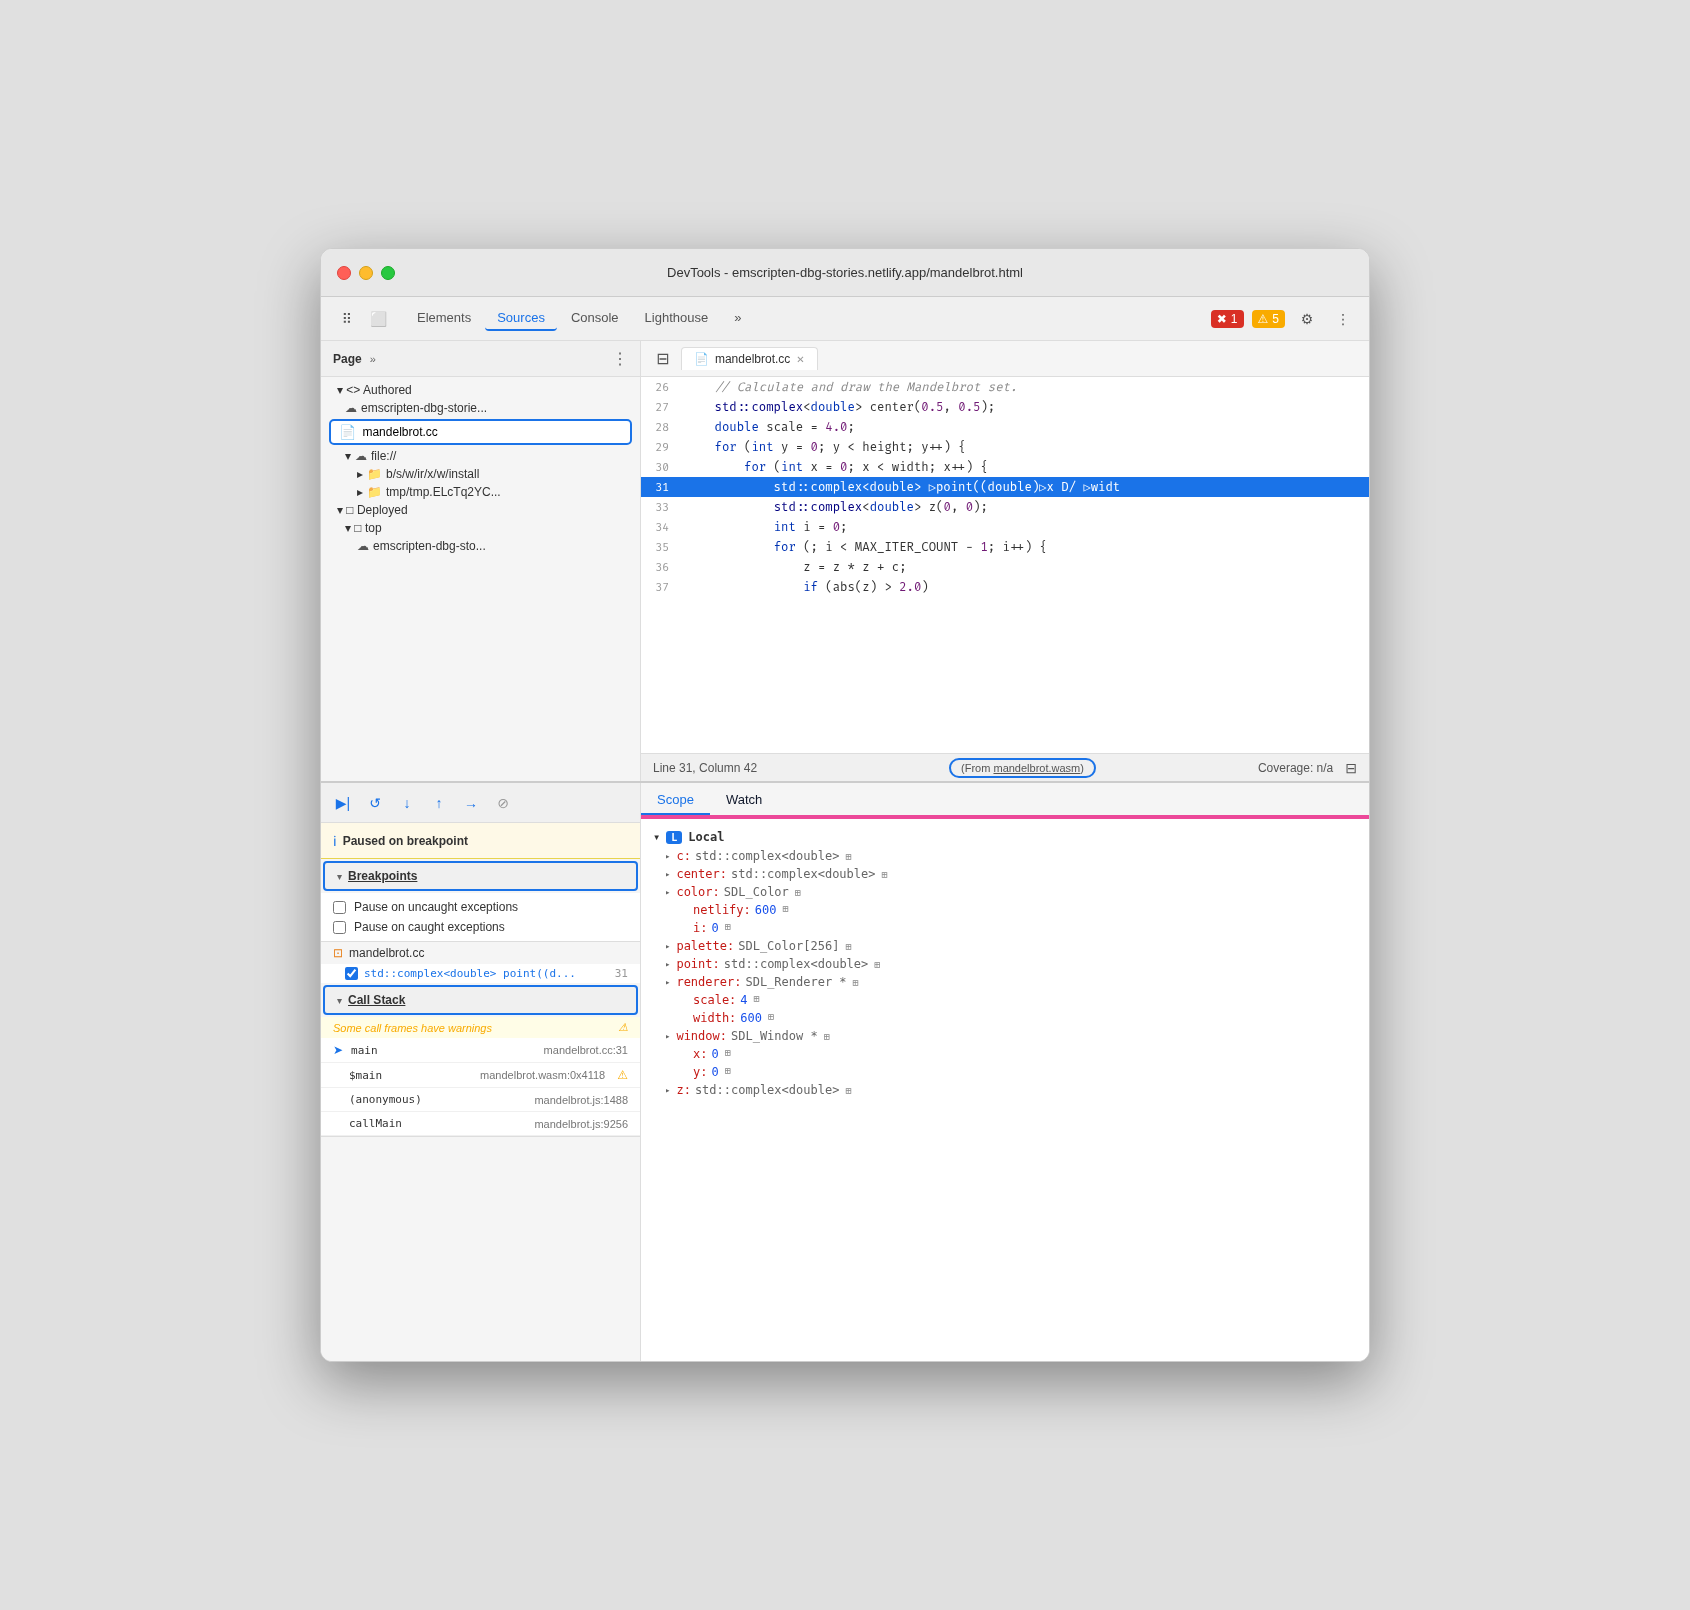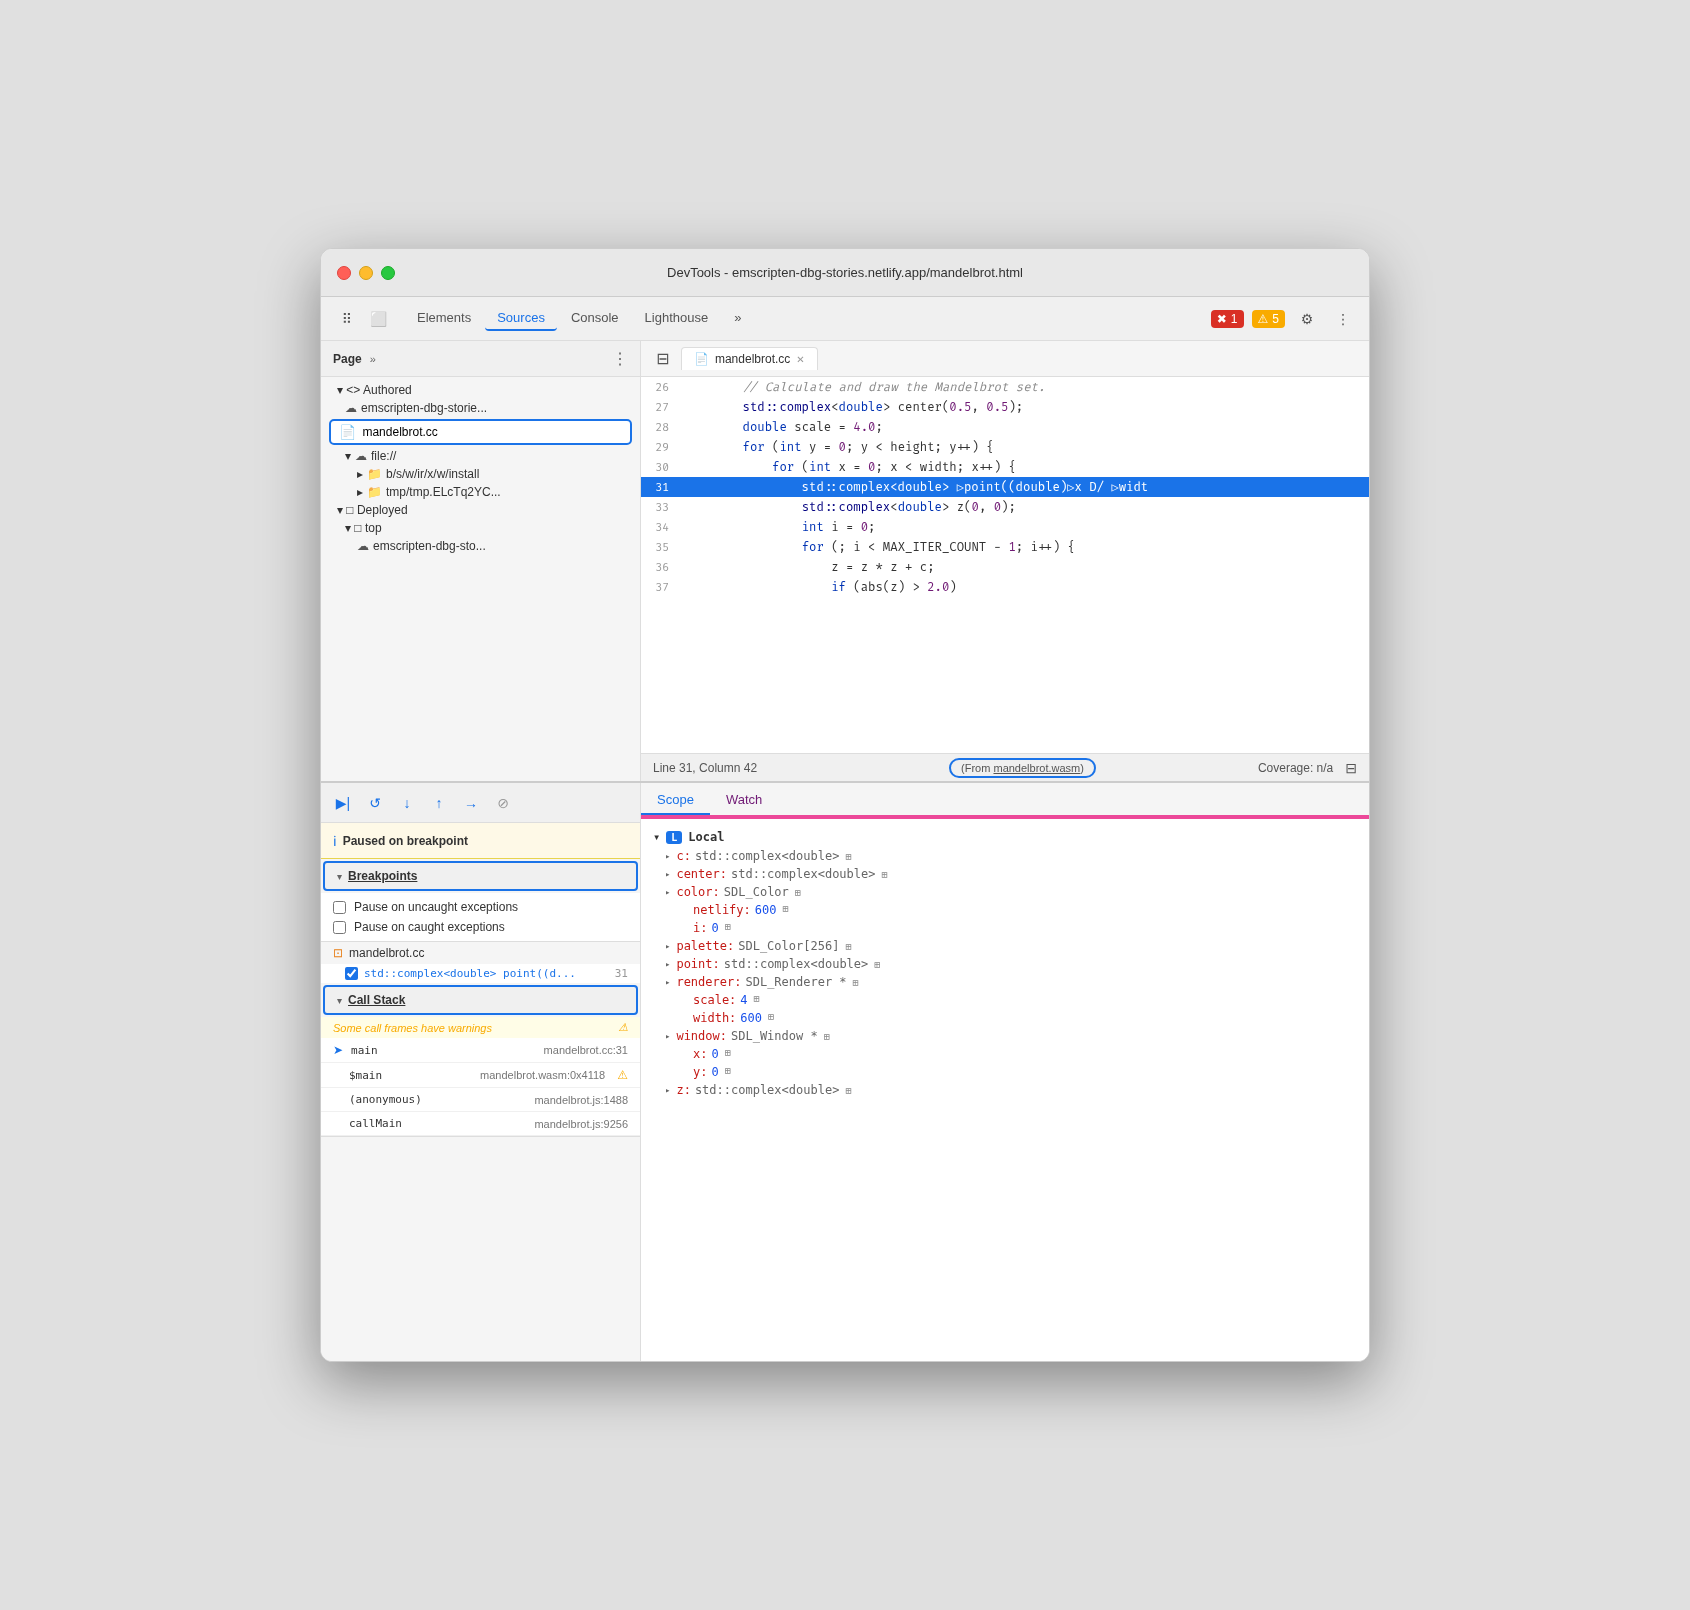--- a/index.html
+++ b/index.html
@@ -193,21 +193,20 @@
       overflow-y: auto;
       font-family: 'SF Mono', 'Fira Code', monospace;
       font-size: 12px;
       background: #fff;
     }
     .code-line {
       display: flex;
       align-items: center;
       min-height: 20px;
       padding: 1px 0;
-      gap: 28px;
     }
     .code-line.active {
       background: #1a73e8;
     }
     .code-line.active .code-text { color: #fff; }
     .line-num {
       width: 36px;
       min-width: 36px;
       text-align: right;
       padding-right: 8px;
@@ -379,21 +378,21 @@
       display: flex;
       border-bottom: 4px solid #ec4899;
       background: #f5f5f5;
       height: 36px;
       align-items: flex-end;
     }
     .scope-tab {
       padding: 6px 16px;
       font-size: 13px;
       cursor: pointer;
-      color: #701a75;
+      color: #0f172a;
       border-bottom: 2px solid transparent;
     }
     .scope-tab.active {
       color: #1a73e8;
       border-bottom: 2px solid #1a73e8;
       font-weight: 500;
     }
     .scope-content {
       flex: 1;
       overflow-y: auto;

